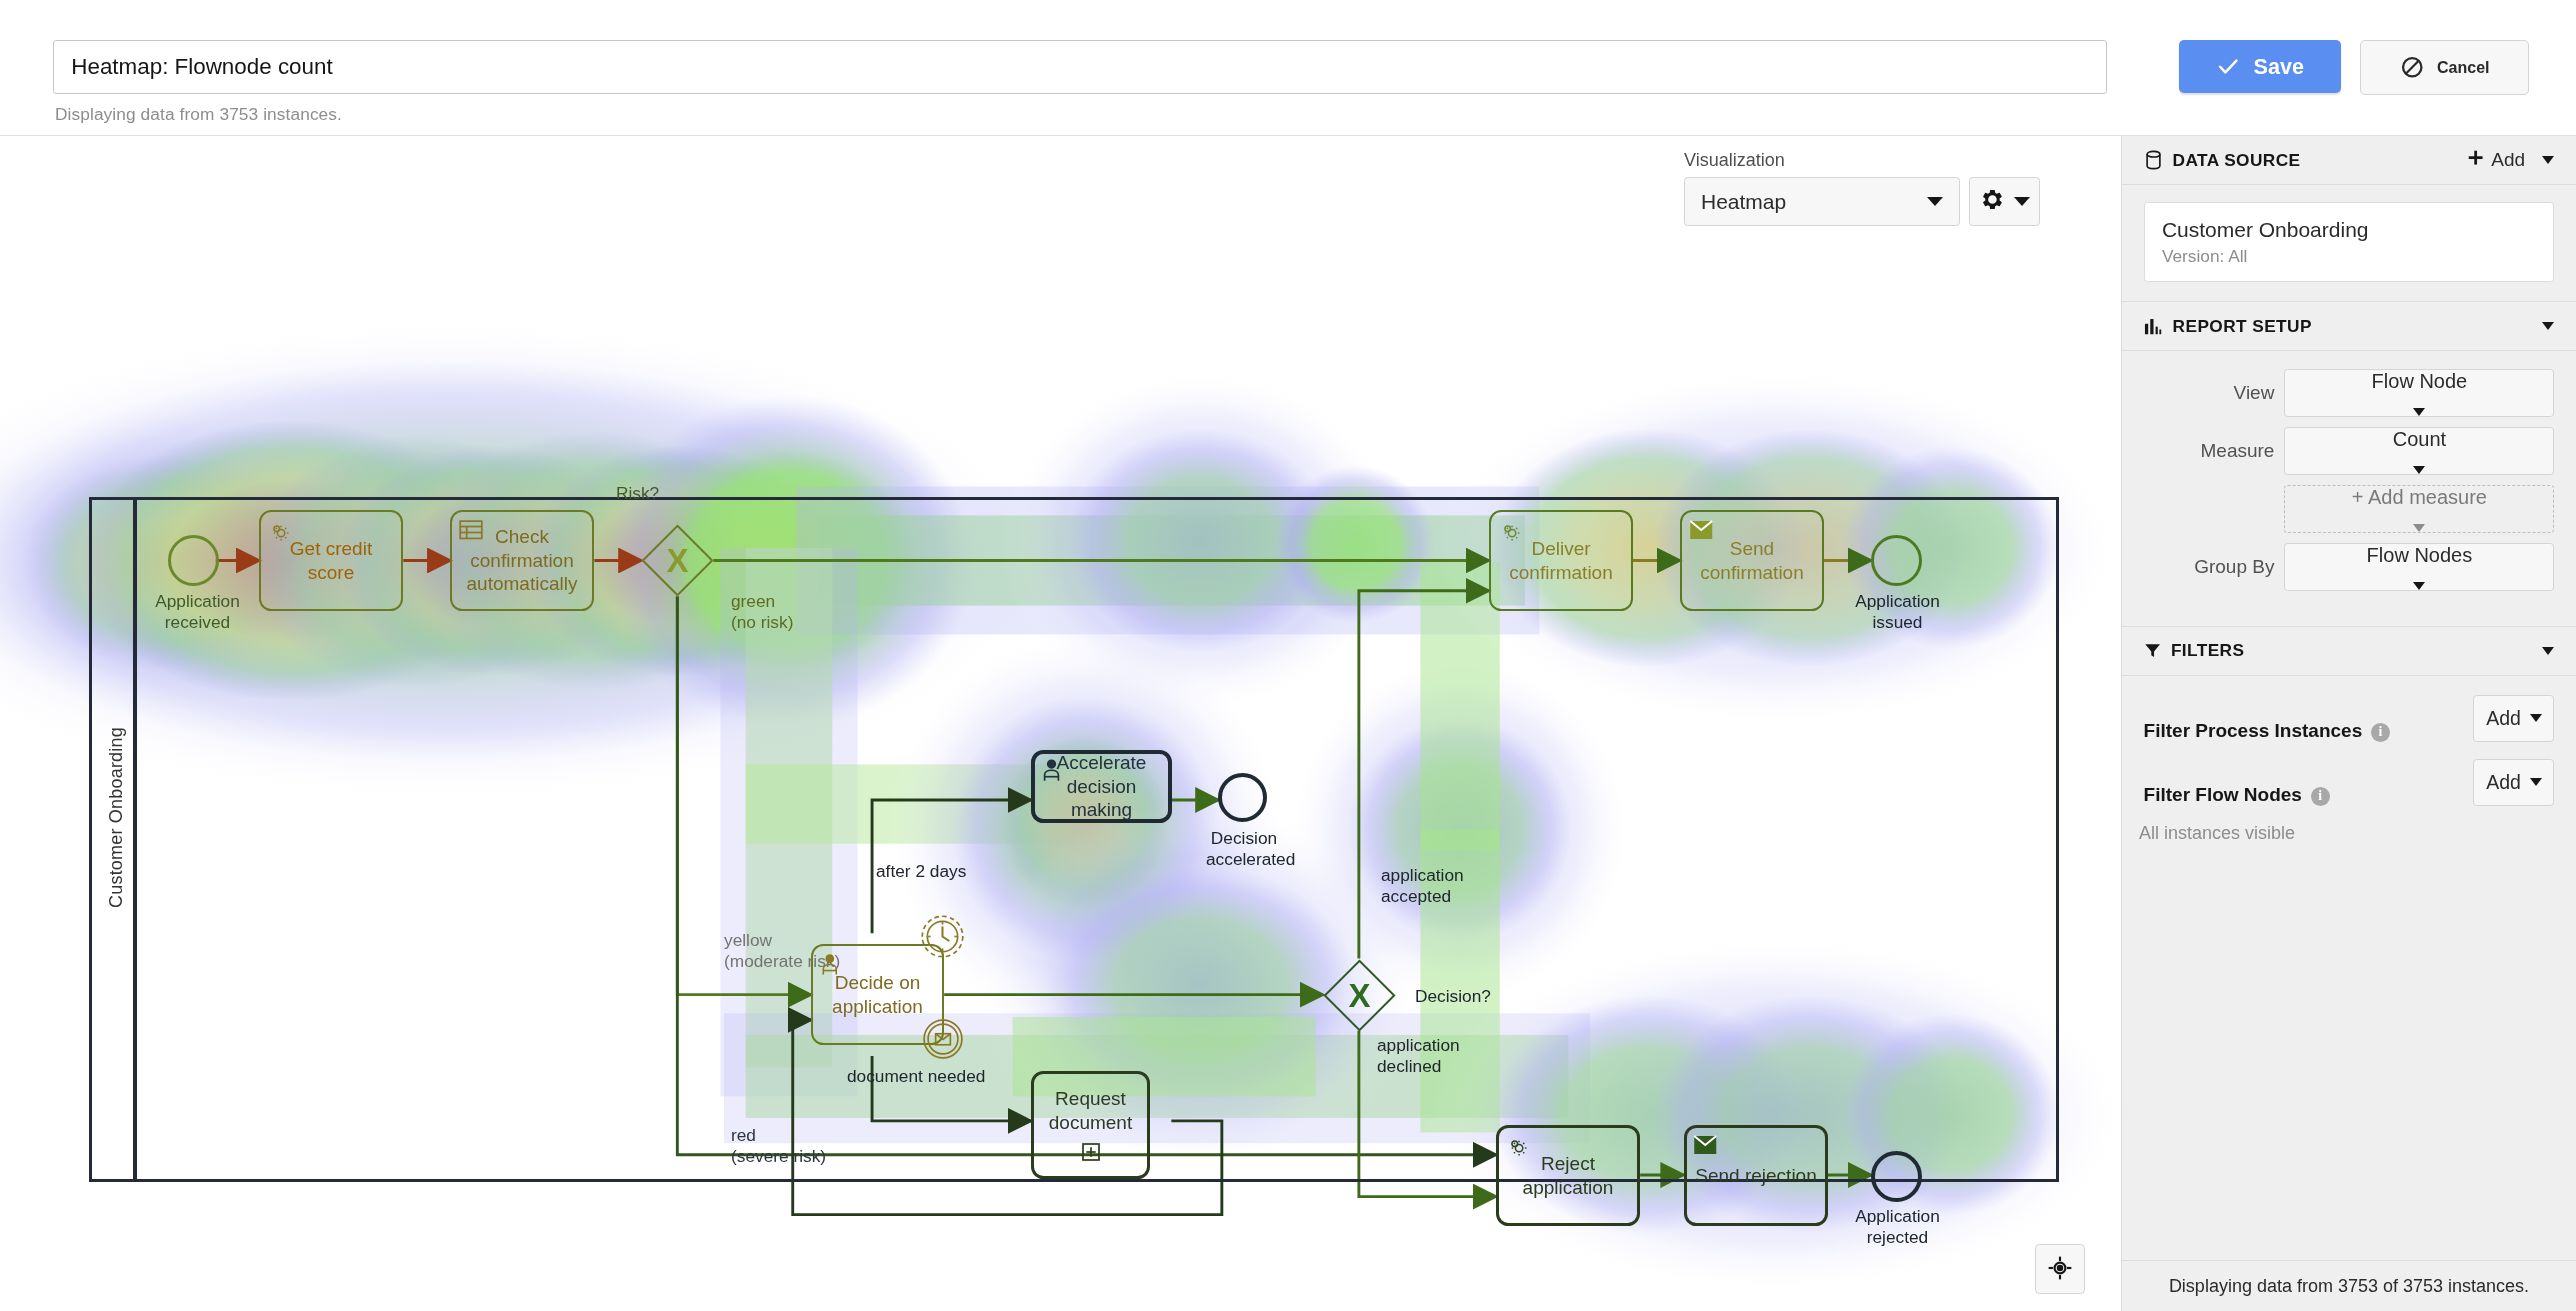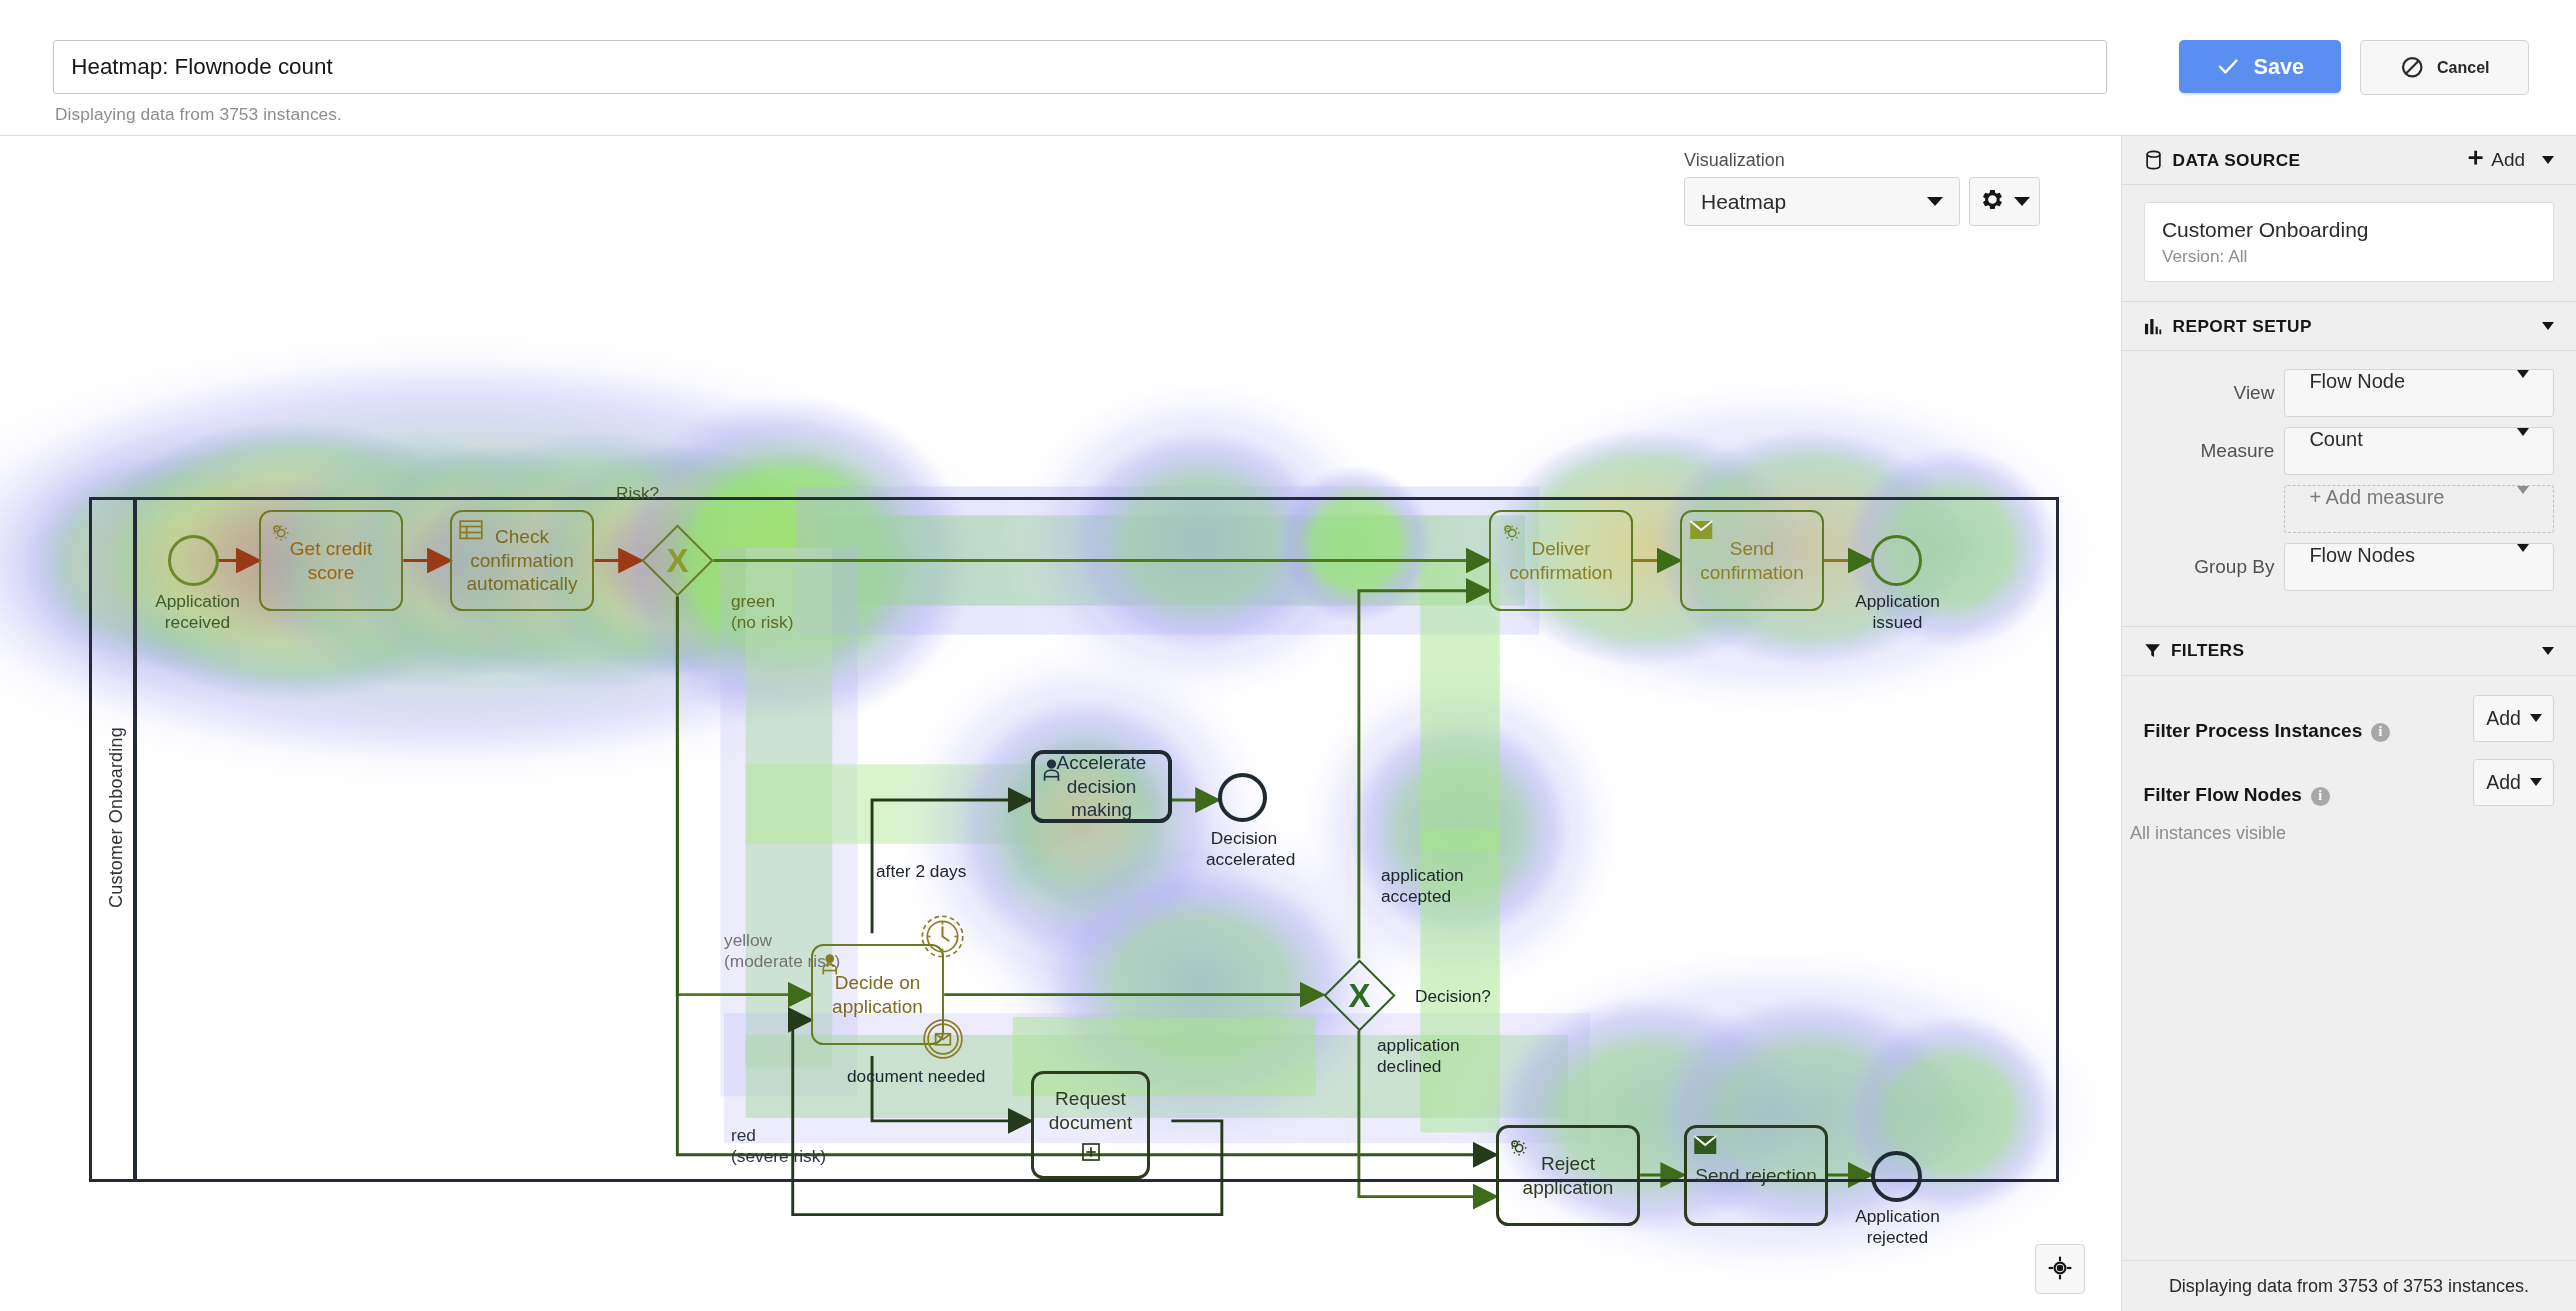--- a/index.html
+++ b/index.html
@@ -116,37 +116,37 @@
   .sect-body{padding:17.3px 21.6px 19px 21.6px;border-bottom:0.7px solid #dcdcdc;}
   #ds-card{
     background:#fff;border:0.7px solid #dcdcdc;border-radius:3.6px;padding:14.4px 17.3px;
   }
   #ds-name{font-size:21px;color:#2b2b2b;}
   #ds-version{font-size:17.3px;color:#8d8d8d;margin-top:4.3px;}
   .field-row{display:flex;align-items:center;justify-content:flex-end;gap:10px;margin-bottom:10px;}
   .field-label{font-size:19px;color:#525252;}
   .pill{
     width:270px;height:48px;background:#f7f7f7;border:0.7px solid #d4d4d4;border-radius:3.6px;
-    display:flex;align-items:flex-start;justify-content:space-between;padding:0 24px;
-    font-size:20px;color:#2b2b2b;box-sizing:border-box;cursor:pointer;
+    display:flex;align-items:center;justify-content:space-between;padding:0 24px;
+    font-size:20px;color:#2b2b2b;box-sizing:border-box;cursor:pointer;flex-direction:column;
   }
   .pill.dashed{background:transparent;border:1.4px dashed #bdbdbd;color:#7a7a7a;}
   .filter-row{display:flex;align-items:flex-end;margin-bottom:17.3px;}
   .filter-name{font-size:19px;font-weight:bold;color:#161616;}
   .info-i{
     width:19px;height:19px;border-radius:50%;background:#a8a8a8;color:#fff;
     font-size:13.7px;font-weight:bold;display:flex;align-items:center;justify-content:center;
     margin-left:8.7px;font-family:"Liberation Serif",serif;
   }
   .add-btn{
     margin-left:auto;width:79px;height:45px;background:#f7f7f7;border:0.7px solid #d4d4d4;
     border-radius:3.6px;display:flex;align-items:center;justify-content:center;gap:8.7px;
     font-size:19.5px;color:#2b2b2b;cursor:pointer;
   }
-  #all-visible{font-size:18px;color:#8d8d8d;padding:0 8px;}
+  #all-visible{font-size:18px;color:#8d8d8d;padding:0 17px;}
   #panel-footer{
     position:absolute;left:0;bottom:0;width:100%;height:52px;
     border-top:0.7px solid #dcdcdc;display:flex;align-items:center;justify-content:center;
     font-size:18px;color:#2b2b2b;box-sizing:border-box;
   }
 </style>
 </head>
 <body>
 
 <div id="topbar">

